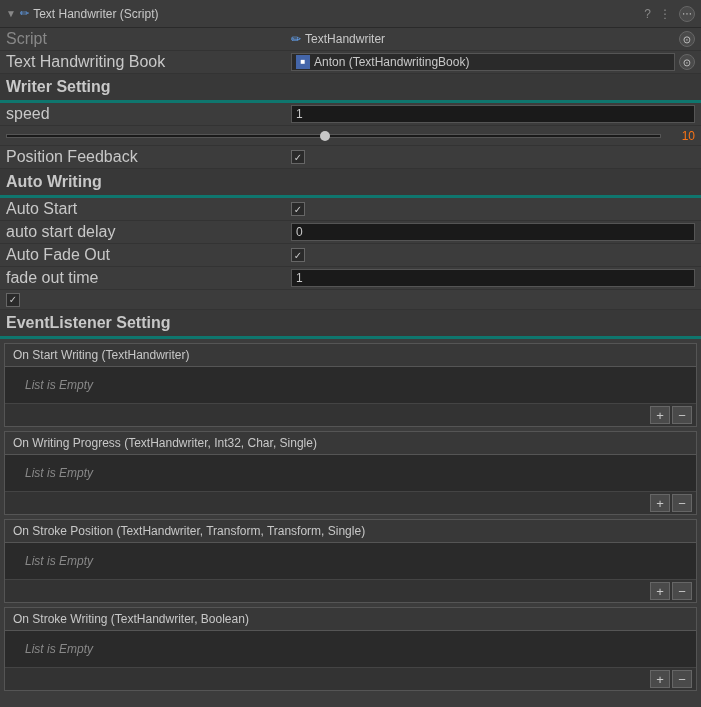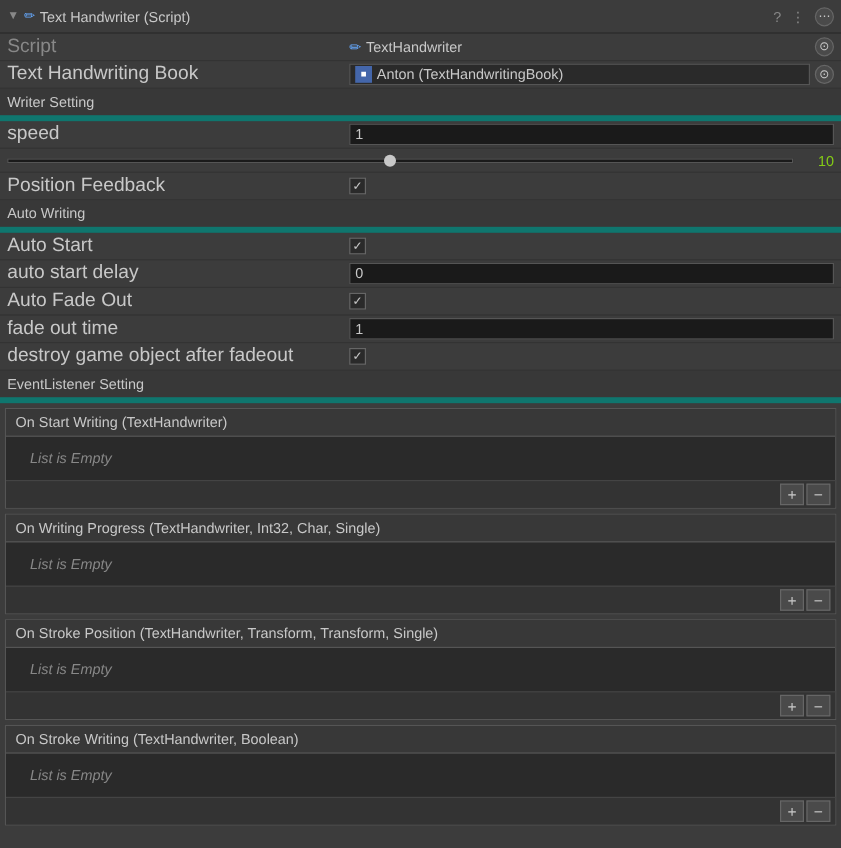--- a/index.html
+++ b/index.html
@@ -55,24 +55,24 @@
     }
     .value-col {
       flex: 1;
       display: flex;
       align-items: center;
     }
 
     .section-header {
       background: #383838;
       padding: 4px 6px;
-      font-weight: normal;
-      color: #c8c8c8;
-      font-size: 12px;
-      border-bottom: 5px solid #0f766e;
+      font-weight: bold;
+      color: #c8c8c8;
+      font-size: 16px;
+      border-bottom: 3px solid #0f766e;
     }
 
     .script-row {
       display: flex;
       align-items: center;
       padding: 2px 6px;
       border-bottom: 1px solid #333;
       min-height: 20px;
     }
     .script-label {
@@ -135,21 +135,21 @@
       width: 10px;
       height: 10px;
       background: #c8c8c8;
       border-radius: 50%;
       top: -4px;
       left: 48%;
     }
     .slider-value {
       min-width: 30px;
       text-align: right;
-      color: #84cc16;
+      color: #f97316;
       font-size: 12px;
     }
 
     .input-field {
       background: #1a1a1a;
       border: 1px solid #555;
       color: #c8c8c8;
       font-size: 12px;
       padding: 1px 4px;
       height: 18px;
@@ -313,21 +313,20 @@
 </div>
 
 <div class="row">
   <div class="label-col">fade out time</div>
   <div class="value-col">
     <input type="text" class="input-field" value="1" style="">
   </div>
 </div>
 
 <div class="row">
-  <div class="label-col">destroy game object after fadeout</div>
   <div class="value-col">
     <div class="checkbox checked"></div>
   </div>
 </div>
 
 <div class="section-header">EventListener Setting</div>
 
 <div id="events-container">
     <div class="event-section">
     <div class="event-header">On Start Writing (TextHandwriter)</div>

